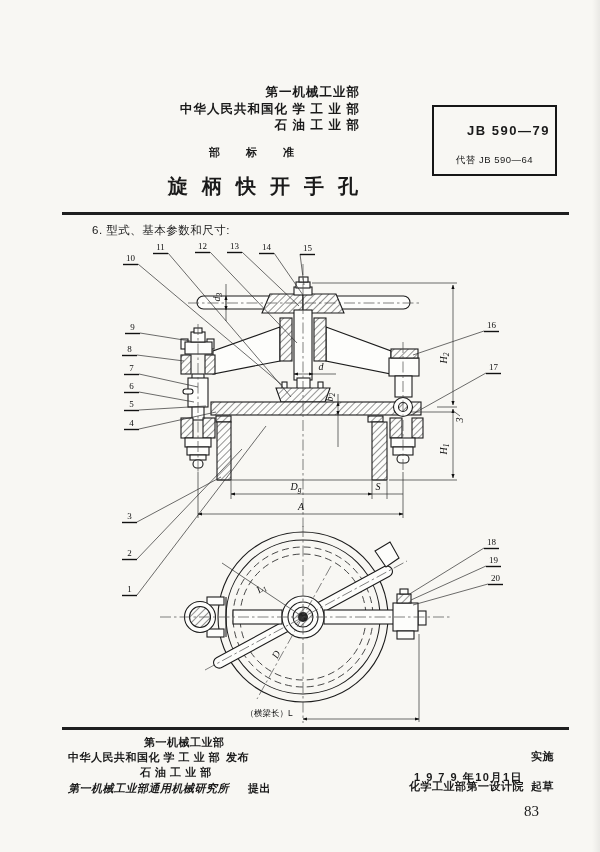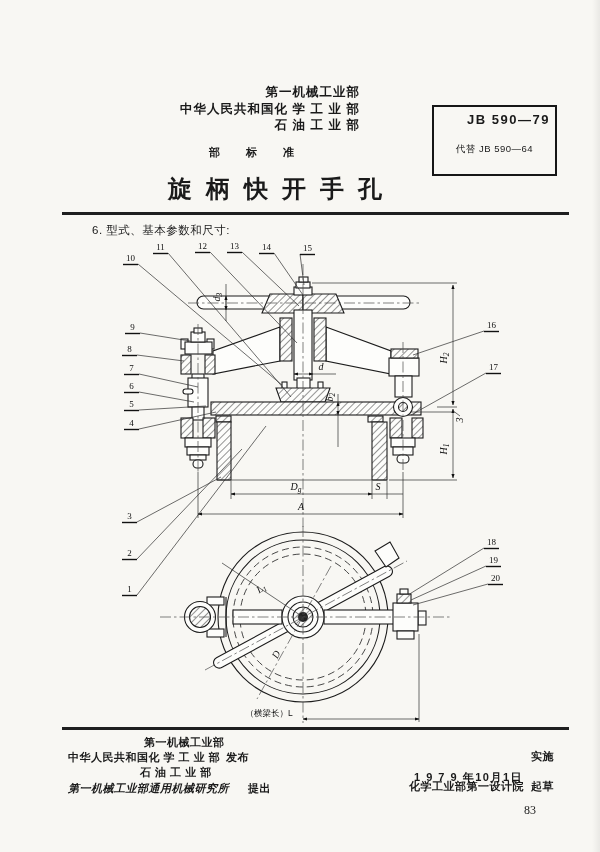--- a/index.html
+++ b/index.html
@@ -3,29 +3,29 @@
 <meta charset="utf-8">
 <style>
   html,body{margin:0;padding:0;}
   body{width:600px;height:852px;position:relative;background:#f8f7f3;
        font-family:"Liberation Sans",sans-serif;color:#1a1a1a;overflow:hidden;}
   .abs{position:absolute;}
   
   .ministries{top:84px;right:240px;text-align:right;font-size:12.5px;font-weight:bold;
               line-height:16.5px;letter-spacing:1px;white-space:pre;}
   .doctype{top:145px;left:209px;font-size:11px;font-weight:bold;letter-spacing:26px;white-space:nowrap;}
-  .title{top:173px;left:168px;font-size:24px;font-weight:bold;letter-spacing:14px;white-space:nowrap;}
+  .title{top:173px;left:168px;font-size:20px;font-weight:bold;letter-spacing:14px;white-space:nowrap;}
   .stdbox{top:105px;left:432px;width:121px;height:67px;border:2px solid #161616;text-align:center;}
-  .stdcode{margin-top:5px;font-size:13px;font-weight:bold;letter-spacing:1.5px;font-family:"Liberation Sans",sans-serif;padding-left:28px;}
+  .stdcode{margin-top:16px;font-size:13px;font-weight:bold;letter-spacing:1.5px;font-family:"Liberation Sans",sans-serif;padding-left:28px;}
   .stdold{margin-top:16px;font-size:9.5px;letter-spacing:.5px;}
   .rule{left:62px;width:507px;height:2.5px;background:#1f1f1f;}
   .sechead{top:223px;left:92px;font-size:11.5px;letter-spacing:.5px;}
   
   .ft{font-size:11px;font-weight:bold;letter-spacing:.5px;white-space:pre;}
-  .pageno{top:803px;left:524px;font-size:12px;font-family:"Liberation Serif",serif;}
+  .pageno{top:803px;left:524px;font-size:15px;font-family:"Liberation Serif",serif;}
   
   svg{position:absolute;left:0;top:0;}
   .ol{fill:#fdfdfb;stroke:#1c1c1c;stroke-width:1.1;}
   .hx{fill:url(#hx);stroke:#1c1c1c;stroke-width:1.1;}
   .ln{stroke:#1c1c1c;stroke-width:1.1;fill:none;}
   .thin{stroke:#2e2e2e;stroke-width:.7;fill:none;}
   .cl{stroke:#4a4a4a;stroke-width:.7;stroke-dasharray:11 3 2.5 3;fill:none;}
   .dsh{stroke:#333;stroke-width:.9;stroke-dasharray:7 4;fill:none;}
   .dim{font:italic 10px "Liberation Serif",serif;fill:#111;}
   .dims{font:italic 7.5px "Liberation Serif",serif;}

